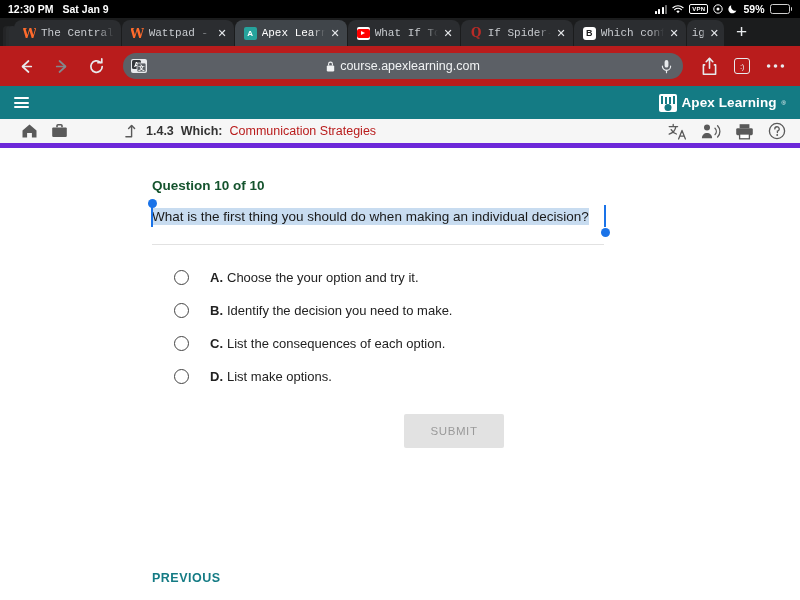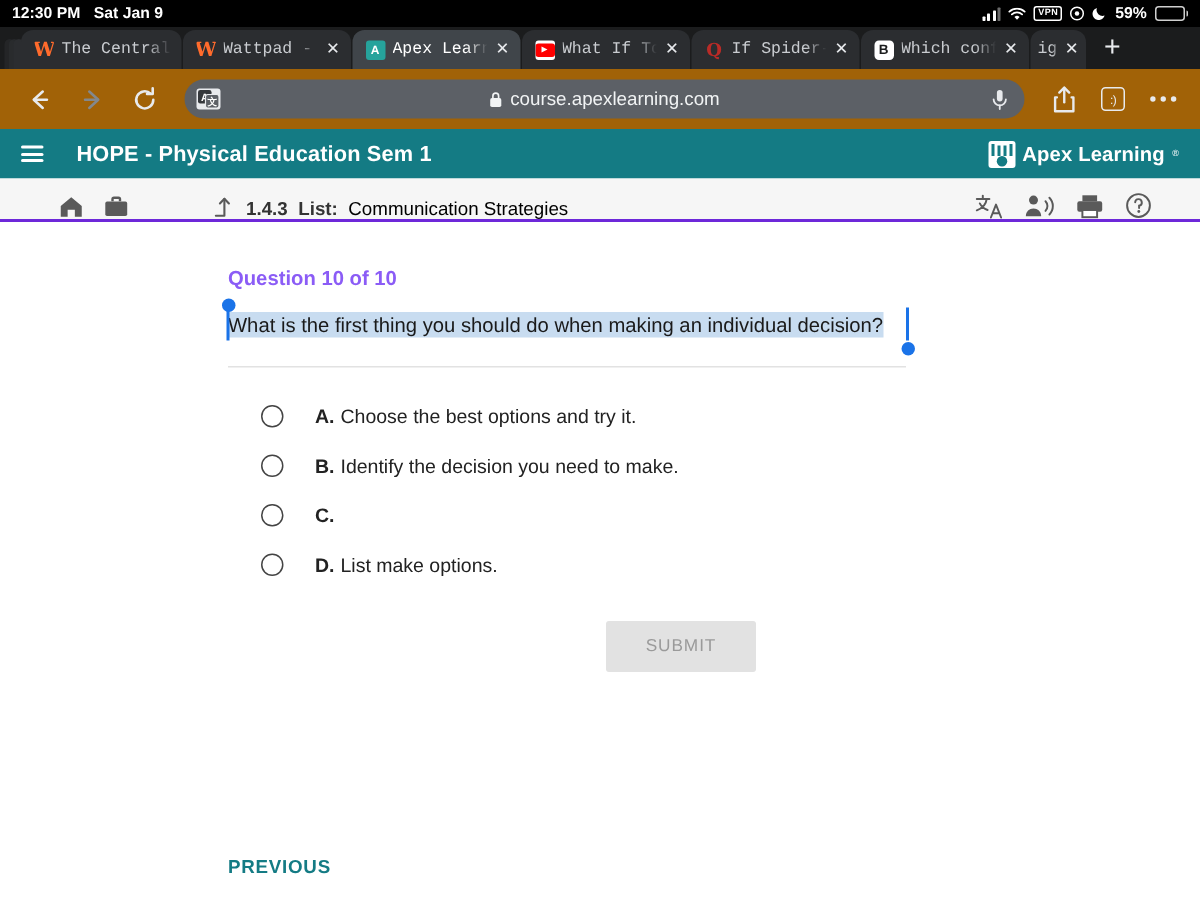--- a/index.html
+++ b/index.html
@@ -86,21 +86,21 @@
   .tabstrip-stack span {
     position: absolute; bottom: 0; width: 7px; height: 20px;
     border-radius: 5px 5px 0 0; background: #2b2d30;
   }
   .tabstrip-stack span:nth-child(1) { left: 0; opacity: .55; }
   .tabstrip-stack span:nth-child(2) { left: 3px; opacity: .75; }
   .tabstrip-stack span:nth-child(3) { left: 6px; opacity: 1; }
 
   
   .toolbar {
-    height: 40px; background: #a16207;
+    height: 40px; background: #b91c1c;
     display: flex; align-items: center; padding: 0 10px; gap: 3px; justify-content: space-between;
   }
   .navbtn {
     width: 32px; height: 32px; display: flex; align-items: center;
     justify-content: center; color: #e8eaed;
   }
   .navbtn.dim { color: #83888d; }
   .omnibox {
     flex: 1; height: 26px; background: #5c6066; border-radius: 13px;
     display: flex; align-items: center; padding: 0 10px 0 8px;
@@ -157,34 +157,34 @@
       linear-gradient(#147b84,#147b84) 0 0/2px 8px no-repeat,
       linear-gradient(#147b84,#147b84) 4px 1px/2px 7px no-repeat,
       linear-gradient(#147b84,#147b84) 8px 1px/2px 7px no-repeat,
       linear-gradient(#147b84,#147b84) 12px 0/2px 8px no-repeat;
   }
   .brand-text { font-size: 13.5px; font-weight: bold; letter-spacing: .1px; }
   .brand-tm { font-size: 6px; vertical-align: super; }
 
   
   .apex-sub {
-    height: 29px; background: #f6f6f6; border-bottom: 2px solid #6d28d9;
-    display: flex; align-items: flex-end; padding: 0 32px; color: #5a5a5a;
+    height: 29px; background: #f6f6f6; border-bottom: 5px solid #6d28d9;
+    display: flex; align-items: center; padding: 0 14px; color: #5a5a5a;
   }
   .sub-icon { width: 30px; display: flex; align-items: center; justify-content: center; }
   .breadcrumb { display: flex; align-items: center; gap: 7px; margin-left: 50px; }
   .bc-num { font-size: 12.5px; font-weight: bold; color: #333; }
   .bc-type { font-size: 12.5px; font-weight: bold; color: #333; }
-  .bc-name { font-size: 12.5px; color: #000000; }
+  .bc-name { font-size: 12.5px; color: #b91c1c; }
   .sub-right { margin-left: auto; display: flex; align-items: center; gap: 14px; }
 
   
   .content { position: relative; background: #fff; height: 449px; }
   .q-wrap { padding: 30px 0 0 152px; }
-  .q-count { font-size: 13.5px; font-weight: bold; color: #8b5cf6; }
+  .q-count { font-size: 13.5px; font-weight: bold; color: #14532d; }
   .q-text-row { position: relative; margin-top: 14px; width: 452px; }
   .q-text {
     font-size: 13.5px; color: #1a1a1a; background: #c8dcf0;
     display: inline; line-height: 20px; padding: 1px 0;
   }
   .sel-handle { position: absolute; width: 9px; height: 9px;
     background: #1a73e8; border-radius: 50%; }
   .sel-handle.start { left: -4px; top: -8px; }
   .sel-handle.end { right: -6px; bottom: -10px; }
   .sel-bar { position: absolute; width: 2px; background: #1a73e8; }
@@ -381,21 +381,20 @@
         </svg>
     </div>
   </div>
 
   <div class="apex-header">
     <span class="hamburger">
         <i></i>
         <i></i>
         <i></i>
       </span>
-    <span class="course-title">HOPE - Physical Education Sem 1</span>
     <span class="brand">
       <span class="brand-mark"></span>
       <span class="brand-text">Apex Learning</span>
       <span class="brand-tm">®</span>
     </span>
   </div>
 
   <div class="apex-sub">
     <span class="sub-icon">
       <svg width="17" height="16" viewBox="0 0 17 16">
@@ -410,21 +409,21 @@
     </span>
 
     <span class="breadcrumb">
       <span>
         <svg width="15" height="15" viewBox="0 0 15 15">
             <path d="M7.6 1.6v11.2H1.9" stroke="#5a5a5a" stroke-width="1.4" fill="none" stroke-linecap="round" stroke-linejoin="round"></path>
             <path d="M4.6 4.6 7.6 1.5l3 3.1" stroke="#5a5a5a" stroke-width="1.4" fill="none" stroke-linecap="round" stroke-linejoin="round"></path>
           </svg>
       </span>
       <span class="bc-num">1.4.3</span>
-      <span class="bc-type">List:</span>
+      <span class="bc-type">Which:</span>
       <span class="bc-name">Communication Strategies</span>
     </span>
 
     <span class="sub-right">
       <span>
         <svg width="19" height="17" viewBox="0 0 19 17">
             <path d="M1.2 3.6h8.4M5.2 1.4v2.2M7.8 3.6c-.4 3.6-3 6.3-6.6 7.6M3.2 6.6c1 2 2.8 3.6 5.2 4.4" stroke="#5a5a5a" stroke-width="1.3" fill="none" stroke-linecap="round"></path>
             <path d="M10.6 16 14 7.4 17.4 16M11.8 13.2h4.4" stroke="#5a5a5a" stroke-width="1.3" fill="none" stroke-linecap="round" stroke-linejoin="round"></path>
           </svg>
       </span>
@@ -463,30 +462,31 @@
         <span class="sel-bar end"></span>
         <span class="sel-handle end"></span>
       </div>
 
       <div class="q-divider"></div>
 
       <div class="options">
         <div class="option">
           <span class="radio"></span>
           <span class="opt-letter">A.</span>
-          <span class="opt-text">Choose the best options and try it.</span>
+          <span class="opt-text">Choose the your option and try it.</span>
         </div>
         <div class="option">
           <span class="radio"></span>
           <span class="opt-letter">B.</span>
           <span class="opt-text">Identify the decision you need to make.</span>
         </div>
         <div class="option">
           <span class="radio"></span>
           <span class="opt-letter">C.</span>
+          <span class="opt-text">List the consequences of each option.</span>
         </div>
         <div class="option">
           <span class="radio"></span>
           <span class="opt-letter">D.</span>
           <span class="opt-text">List make options.</span>
         </div>
       </div>
 
       <div class="submit-row">
         <button class="submit-btn">SUBMIT</button>

